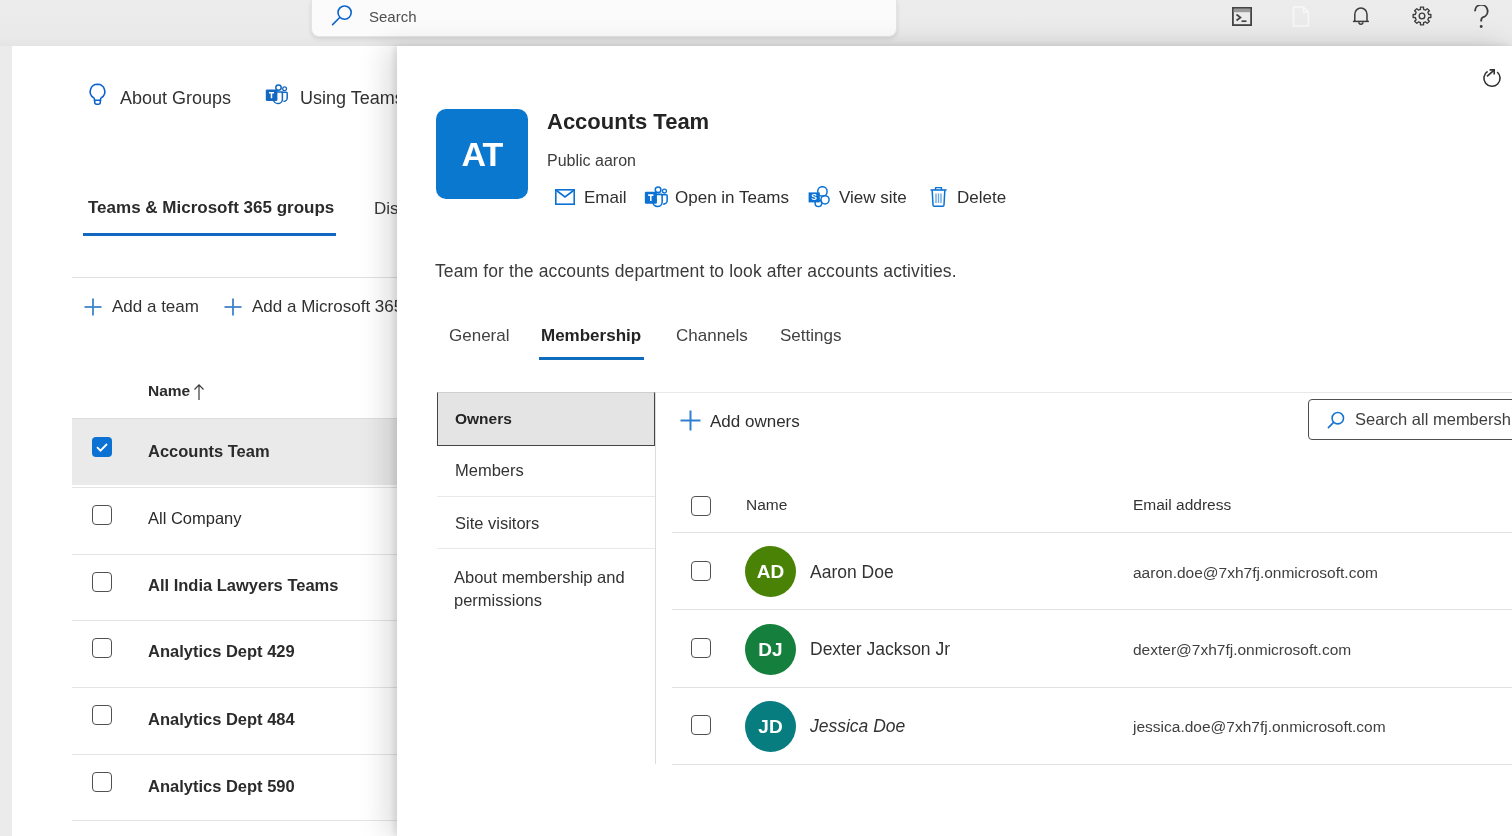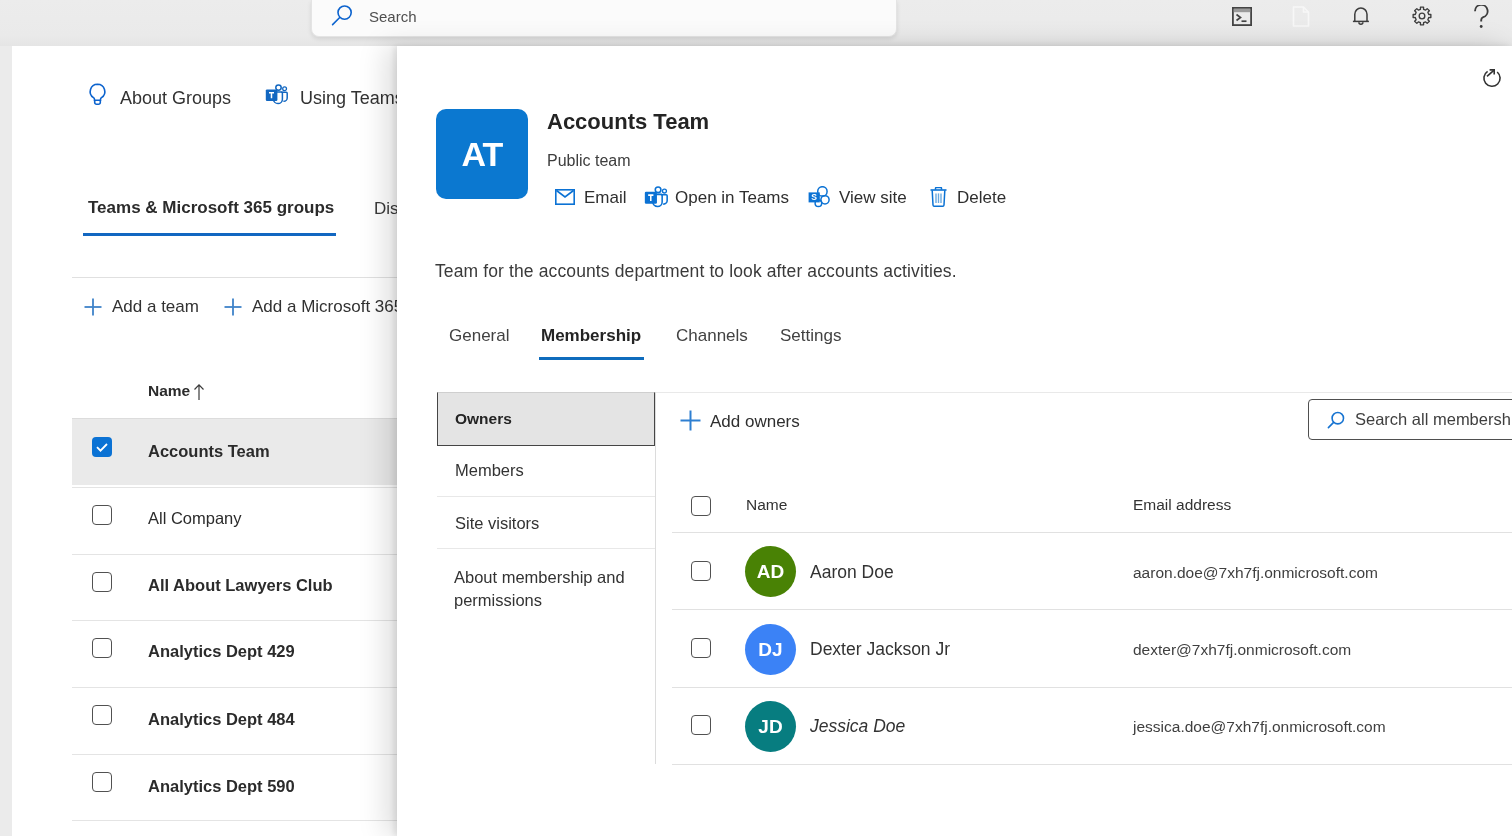--- a/index.html
+++ b/index.html
@@ -92,21 +92,21 @@
       </svg>
   </div>
   <div class="abs" style="left:148px;top:442px;font-size:16.5px;font-weight:600;color:#2b2b2b;">Accounts Team</div>
 
   <div class="abs" style="left:72px;top:487px;width:325px;height:1px;background:#e4e4e4;"></div>
   <div class="abs ck" style="left:92px;top:505px;"></div>
   <div class="abs" style="left:148px;top:509px;font-size:16.5px;font-weight:400;color:#2b2b2b;">All Company</div>
 
   <div class="abs" style="left:72px;top:554px;width:325px;height:1px;background:#e4e4e4;"></div>
   <div class="abs ck" style="left:92px;top:572px;"></div>
-  <div class="abs" style="left:148px;top:576px;font-size:16.5px;font-weight:600;color:#2b2b2b;">All About Lawyers Club</div>
+  <div class="abs" style="left:148px;top:576px;font-size:16.5px;font-weight:600;color:#2b2b2b;">All India Lawyers Teams</div>
 
   <div class="abs" style="left:72px;top:620px;width:325px;height:1px;background:#e4e4e4;"></div>
   <div class="abs ck" style="left:92px;top:638px;"></div>
   <div class="abs" style="left:148px;top:642px;font-size:16.5px;font-weight:600;color:#2b2b2b;">Analytics Dept 429</div>
 
   <div class="abs" style="left:72px;top:687px;width:325px;height:1px;background:#e4e4e4;"></div>
   <div class="abs ck" style="left:92px;top:705px;"></div>
   <div class="abs" style="left:148px;top:710px;font-size:16.5px;font-weight:700;color:#2b2b2b;">Analytics Dept 484</div>
 
   <div class="abs" style="left:72px;top:754px;width:325px;height:1px;background:#e4e4e4;"></div>
@@ -118,21 +118,21 @@
   <div class="abs" id="panel" style="left:397px;top:46px;width:1115px;height:790px;background:#fff;box-shadow:-3px 0 6px rgba(0,0,0,0.09), -12px 0 26px rgba(0,0,0,0.13);"></div>
 
   <svg class="abs" style="left:1481px;top:67px;" width="22" height="23" viewBox="0 0 22 23">
     <path d="M16.2 5.0 A 8.1 8.1 0 1 1 6.6 4.4" fill="none" stroke="#333" stroke-width="1.6"></path>
     <path d="M6.0 9.4 L12.8 3.3" fill="none" stroke="#333" stroke-width="1.6"></path>
     <path d="M8.6 2.9 L13.2 2.9 L13.2 7.5" fill="none" stroke="#333" stroke-width="1.6"></path>
   </svg>
 
   <div class="abs" style="left:436px;top:109px;width:92px;height:90px;border-radius:10px;background:#0b78d0;color:#fff;font-size:34px;font-weight:700;letter-spacing:-1px;text-align:center;line-height:90px;">AT</div>
   <div class="abs" style="left:547px;top:109px;font-size:22px;font-weight:700;color:#242424;">Accounts Team</div>
-  <div class="abs" style="left:547px;top:152px;font-size:16px;color:#3d3d3d;">Public team</div>
+  <div class="abs" style="left:547px;top:152px;font-size:16px;color:#3d3d3d;">Public aaron</div>
 
   <svg class="abs" style="left:555px;top:189px;" width="20" height="16" viewBox="0 0 20 16">
     <rect x="0.8" y="0.8" width="18.4" height="14.4" fill="none" stroke="#0b72d4" stroke-width="1.6"></rect>
     <path d="M1.5 1.5 L10 8 L18.5 1.5" fill="none" stroke="#0b72d4" stroke-width="1.6"></path>
   </svg>
   <div class="abs" style="left:584px;top:188px;font-size:17px;color:#2f2f2f;">Email</div>
 
   <svg class="abs" style="left:644px;top:186px;" width="24" height="22" viewBox="0 0 23 21">
     <circle cx="13.5" cy="3.6" r="2.7" fill="none" stroke="#0b72d4" stroke-width="1.5"></circle>
     <circle cx="19.6" cy="4.8" r="1.9" fill="none" stroke="#0b72d4" stroke-width="1.3"></circle>
@@ -198,21 +198,21 @@
   <div class="abs" style="left:1133px;top:496px;font-size:15.5px;color:#333;">Email address</div>
   <div class="abs" style="left:672px;top:532px;width:840px;height:1px;background:#e1e1e1;"></div>
 
   <div class="abs ck" style="left:691px;top:561px;"></div>
   <div class="abs" style="left:745px;top:546px;width:51px;height:51px;border-radius:50%;background:#498205;color:#fff;font-size:19px;font-weight:600;text-align:center;line-height:51px;">AD</div>
   <div class="abs" style="left:810px;top:562px;font-size:17.5px;color:#333;">Aaron Doe</div>
   <div class="abs" style="left:1133px;top:564px;font-size:15.5px;color:#3f3f3f;">aaron.doe@7xh7fj.onmicrosoft.com</div>
   <div class="abs" style="left:672px;top:609px;width:840px;height:1px;background:#e1e1e1;"></div>
 
   <div class="abs ck" style="left:691px;top:638px;"></div>
-  <div class="abs" style="left:745px;top:624px;width:51px;height:51px;border-radius:50%;background:#3b82f6;color:#fff;font-size:19px;font-weight:600;text-align:center;line-height:51px;">DJ</div>
+  <div class="abs" style="left:745px;top:624px;width:51px;height:51px;border-radius:50%;background:#15803d;color:#fff;font-size:19px;font-weight:600;text-align:center;line-height:51px;">DJ</div>
   <div class="abs" style="left:810px;top:639px;font-size:17.5px;color:#333;">Dexter Jackson Jr</div>
   <div class="abs" style="left:1133px;top:641px;font-size:15.5px;color:#3f3f3f;">dexter@7xh7fj.onmicrosoft.com</div>
   <div class="abs" style="left:672px;top:687px;width:840px;height:1px;background:#e1e1e1;"></div>
 
   <div class="abs ck" style="left:691px;top:715px;"></div>
   <div class="abs" style="left:745px;top:701px;width:51px;height:51px;border-radius:50%;background:#077d80;color:#fff;font-size:19px;font-weight:600;text-align:center;line-height:51px;">JD</div>
   <div class="abs" style="left:810px;top:716px;font-size:17.5px;color:#333;font-style:italic;">Jessica Doe</div>
   <div class="abs" style="left:1133px;top:718px;font-size:15.5px;color:#3f3f3f;">jessica.doe@7xh7fj.onmicrosoft.com</div>
   <div class="abs" style="left:672px;top:764px;width:840px;height:1px;background:#e1e1e1;"></div>
 

